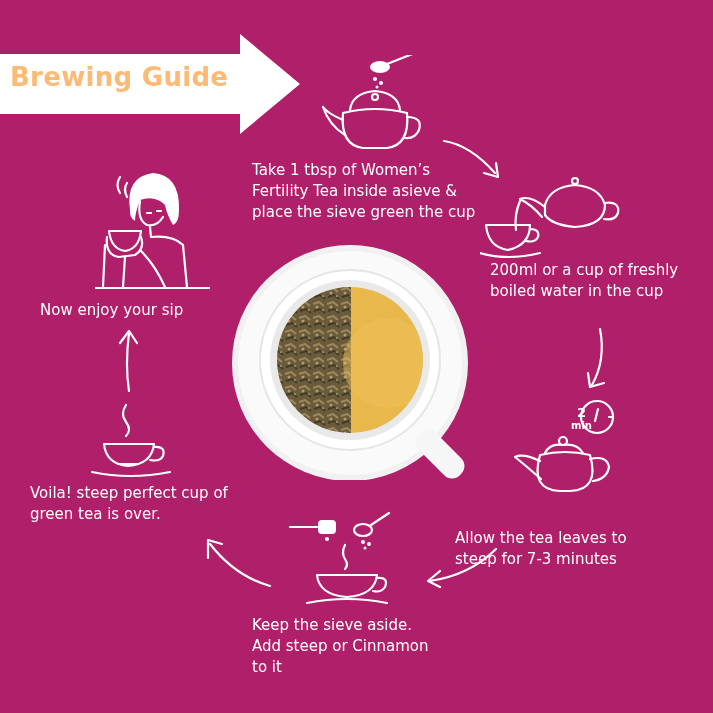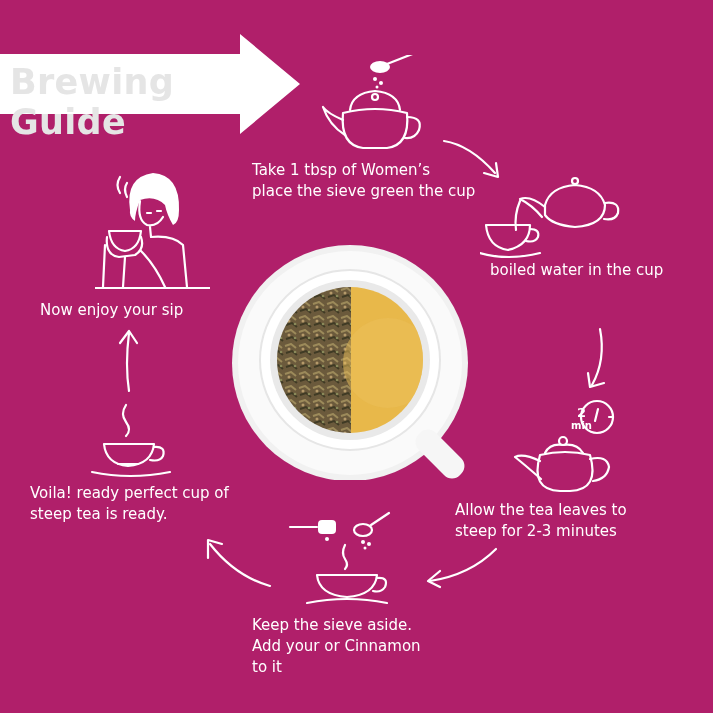--- a/index.html
+++ b/index.html
@@ -1,19 +1,19 @@
 <!DOCTYPE html>
 <html><head>
 <meta charset="utf-8">
 <style>
   html,body{margin:0;padding:0;}
   body{width:713px;height:713px;background:#b01f6a;position:relative;overflow:hidden;font-family:"DejaVu Sans","Liberation Sans",sans-serif;color:#fff;}
   .abs{position:absolute;}
   .banner{left:0;top:34px;width:300px;height:100px;}
-  .banner-text{left:10px;top:62px;width:270px;font-family:"DejaVu Sans",sans-serif;font-weight:bold;font-size:35px;color:#e5e5e5;letter-spacing:0.3px;}
+  .banner-text{left:10px;top:62px;width:270px;font-family:"DejaVu Sans",sans-serif;font-weight:bold;font-size:26px;color:#fdba74;letter-spacing:0.3px;}
   .caption{text-align:left;font-size:15px;line-height:21px;color:#ffffff;}
   svg .st{fill:none;stroke:#fff;stroke-width:2.2;stroke-linecap:round;stroke-linejoin:round;}
   svg .fl{fill:#fff;}
 </style>
 </head>
 <body>
 
 <svg class="abs banner" viewBox="0 0 300 100" width="300" height="100">
   <polygon points="0,20 240,20 240,0 300,50 240,100 240,80 0,80" fill="#ffffff"></polygon>
 </svg>
@@ -52,40 +52,42 @@
     <circle cx="62" cy="32" r="1.5" class="fl"></circle>
   <path d="M35 55 Q37 38 60 36 Q83 38 85 55" class="st"></path>
   <circle cx="60" cy="42" r="3" class="st"></circle>
   <path d="M28 58 Q25 90 48 93 L72 93 Q95 90 92 58 Q60 50 28 58 Z" class="st"></path>
   <path d="M28 65 Q12 58 8 52 Q14 70 30 80" class="st"></path>
   <path d="M92 62 Q108 62 104 75 Q100 84 90 83" class="st"></path>
 </svg>
 
 <div class="abs caption" style="left:252px;top:160px;width:250px;">
   <div>Take 1 tbsp of Women’s</div>
+  <div>Fertility Tea inside asieve &amp;</div>
   <div>place the sieve green the cup</div>
 </div>
 
 <svg class="abs" style="left:440px;top:135px" width="70" height="50" viewBox="0 0 70 50">
   <path d="M4 6 Q30 10 55 38" class="st" stroke-width="3"></path>
   <path d="M44 38 L58 42 L56 28" class="st" stroke-width="3"></path>
 </svg>
 
 <svg class="abs" style="left:480px;top:175px" width="150" height="90" viewBox="0 0 150 90">
   <path d="M65 30 Q70 12 95 10 Q120 12 125 30 Q125 50 95 52 Q72 50 65 40 Z" class="st"></path>
   <circle cx="95" cy="6" r="3" class="st"></circle>
   <path d="M65 32 Q50 20 40 24 Q52 30 62 42" class="st"></path>
   <path d="M125 28 Q140 26 138 38 Q135 46 124 44" class="st"></path>
   <path d="M40 26 Q34 40 36 55" class="st" stroke-width="1.5"></path>
   <path d="M6 50 L50 50 Q50 70 28 75 Q8 72 6 50 Z" class="st"></path>
   <path d="M50 54 Q60 54 58 62 Q55 68 46 66" class="st"></path>
   <path d="M0 78 Q28 86 60 78" class="st"></path>
 </svg>
 
 <div class="abs caption" style="left:490px;top:260px;width:215px;">
+  <div>200ml or a cup of freshly</div>
   <div>boiled water in the cup</div>
 </div>
 
 <svg class="abs" style="left:580px;top:325px" width="40" height="70" viewBox="0 0 40 70">
   <path d="M20 4 Q26 35 12 60" class="st" stroke-width="3"></path>
   <path d="M8 48 L10 62 L24 58" class="st" stroke-width="3"></path>
 </svg>
 
 <svg class="abs" style="left:505px;top:395px" width="125" height="100" viewBox="0 0 125 100">
   <circle cx="92" cy="22" r="16" class="st"></circle>
@@ -93,23 +95,23 @@
   <path d="M104 22 L108 22" class="st"></path>
   <text x="72" y="22" font-size="13" font-weight="bold" fill="#fff" font-family="DejaVu Sans, sans-serif">2</text>
   <text x="66" y="34" font-size="10" font-weight="bold" fill="#fff" font-family="DejaVu Sans, sans-serif">min</text>
   <circle cx="58" cy="46" r="4" class="st"></circle>
   <path d="M40 58 Q45 48 58 50 Q72 48 78 58" class="st"></path>
   <path d="M35 60 Q25 95 55 96 L65 96 Q95 95 85 60 Q60 54 35 60 Z" class="st"></path>
   <path d="M35 66 Q18 58 10 62 Q20 70 36 84" class="st"></path>
   <path d="M85 64 Q102 60 104 72 Q102 84 88 86" class="st"></path>
 </svg>
 
-<div class="abs caption" style="left:455px;top:500px;width:180px;">
+<div class="abs caption" style="left:455px;top:528px;width:180px;">
   <div>Allow the tea leaves to</div>
-  <div>steep for 2-3 minutes</div>
+  <div>steep for 7-3 minutes</div>
 </div>
 
 <svg class="abs" style="left:420px;top:545px" width="80" height="45" viewBox="0 0 80 45">
   <path d="M76 4 Q50 30 10 36" class="st" stroke-width="3"></path>
   <path d="M20 26 L8 36 L20 42" class="st" stroke-width="3"></path>
 </svg>
 
 <svg class="abs" style="left:285px;top:505px" width="130" height="100" viewBox="0 0 130 100">
   <path d="M5 22 L32 22" class="st" stroke-width="3"></path>
   <rect x="33" y="15" width="18" height="14" rx="4" class="fl"></rect>
@@ -120,40 +122,40 @@
     <circle cx="84" cy="39" r="2" class="fl"></circle>
     <circle cx="80" cy="43" r="1.5" class="fl"></circle>
   <path d="M60 40 Q56 48 60 54 Q64 60 60 64" class="st" stroke-width="1.5"></path>
   <path d="M32 70 L92 70 Q90 90 62 92 Q34 90 32 70 Z" class="st"></path>
   <path d="M92 73 Q104 72 100 82 Q96 88 88 86" class="st"></path>
   <path d="M22 98 Q62 90 102 98" class="st"></path>
 </svg>
 
 <div class="abs caption" style="left:252px;top:615px;width:230px;">
   <div>Keep the sieve aside.</div>
-  <div>Add your or Cinnamon</div>
+  <div>Add steep or Cinnamon</div>
   <div>to it</div>
 </div>
 
 <svg class="abs" style="left:200px;top:530px" width="75" height="60" viewBox="0 0 75 60">
   <path d="M70 56 Q35 46 10 14" class="st" stroke-width="3"></path>
   <path d="M8 28 L8 10 L22 14" class="st" stroke-width="3"></path>
 </svg>
 
 <svg class="abs" style="left:90px;top:400px" width="85" height="80" viewBox="0 0 85 80">
   <path d="M36 5 Q30 14 36 22 Q42 30 36 36" class="st" stroke-width="1.5"></path>
   <path d="M14 44 L64 44 Q62 64 38 66 Q16 64 14 44 Z" class="st"></path>
   <path d="M64 47 Q76 46 73 56 Q70 62 60 60" class="st"></path>
   <path d="M2 72 Q40 80 80 72" class="st"></path>
   <path d="M28 64 L48 64" class="st"></path>
 </svg>
 
 <div class="abs caption" style="left:30px;top:483px;width:240px;">
-  <div>Voila! ready perfect cup of</div>
-  <div>steep tea is ready.</div>
+  <div>Voila! steep perfect cup of</div>
+  <div>green tea is over.</div>
 </div>
 
 <svg class="abs" style="left:115px;top:325px" width="30" height="70" viewBox="0 0 30 70">
   <path d="M14 66 Q10 40 14 8" class="st" stroke-width="3"></path>
   <path d="M5 18 L14 6 L22 18" class="st" stroke-width="3"></path>
 </svg>
 
 <svg class="abs" style="left:95px;top:165px" width="115" height="125" viewBox="0 0 115 125">
   <path d="M35 45 Q30 12 58 8 Q85 10 84 45 Q84 58 78 60 Q72 50 70 40 Q60 30 45 35 Q40 48 40 56 Q34 52 35 45 Z" class="fl"></path>
   <path d="M45 36 Q42 55 52 60 Q62 62 68 52" class="st"></path>

